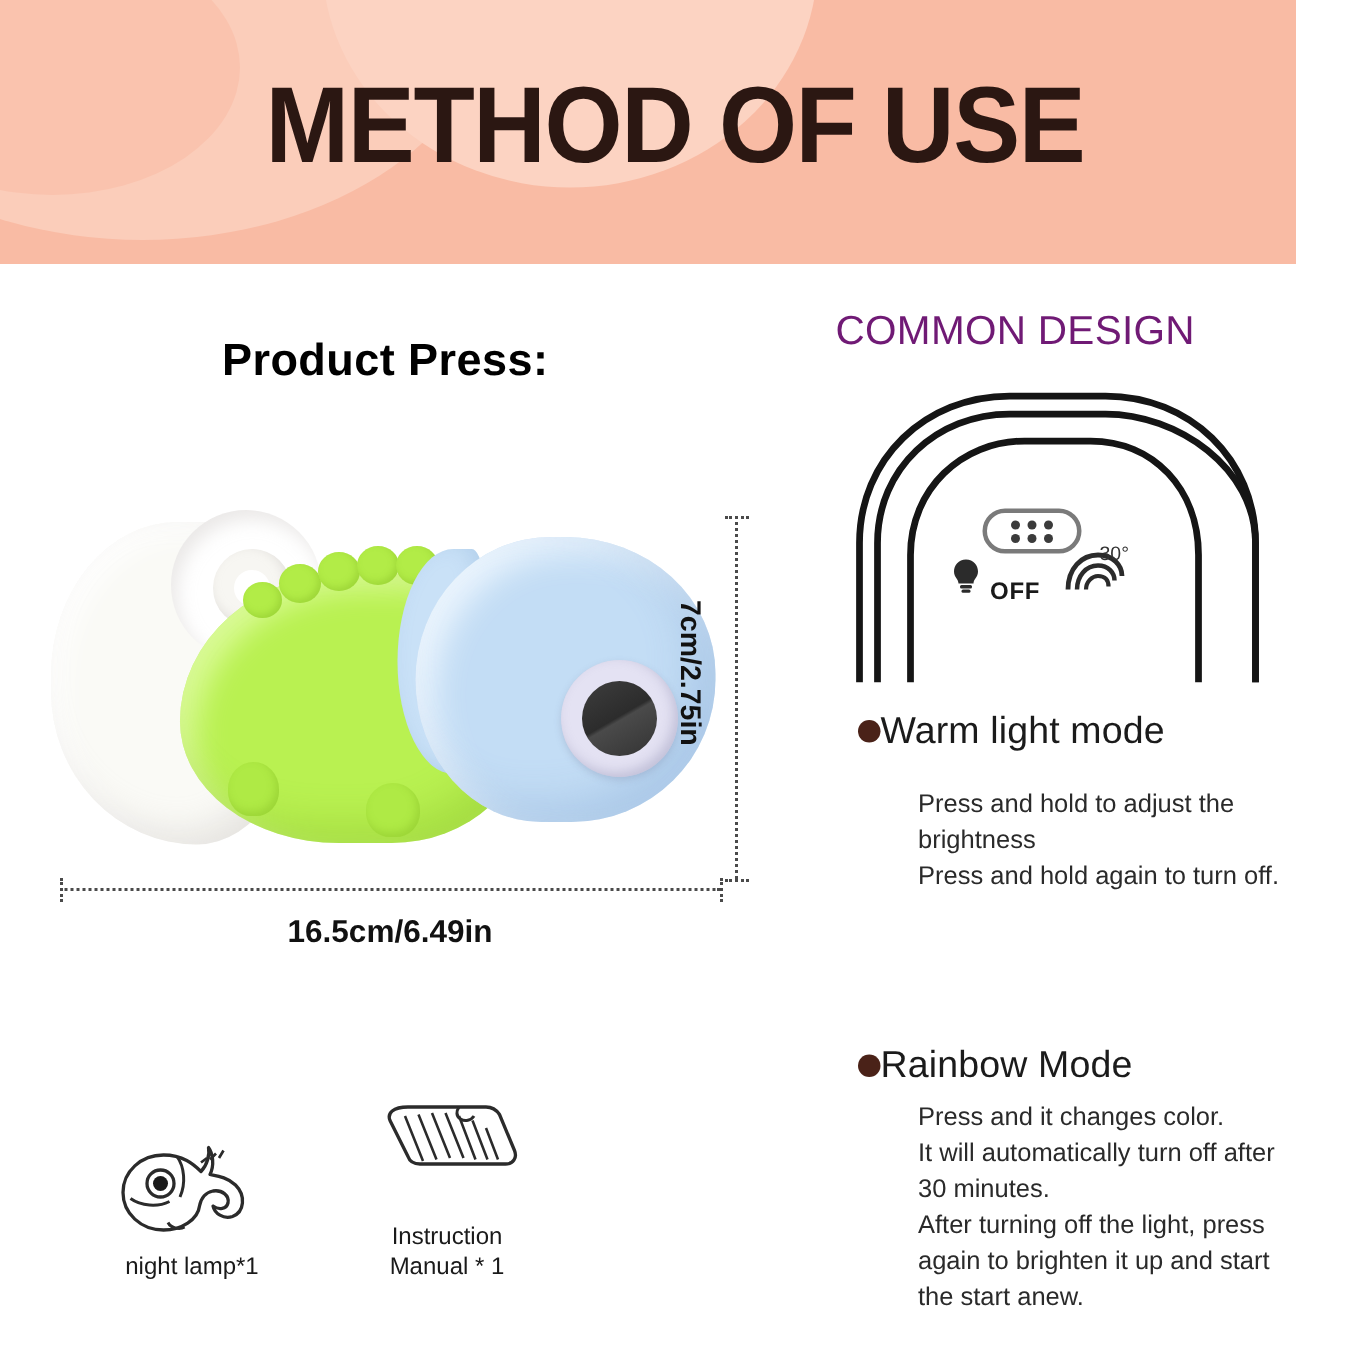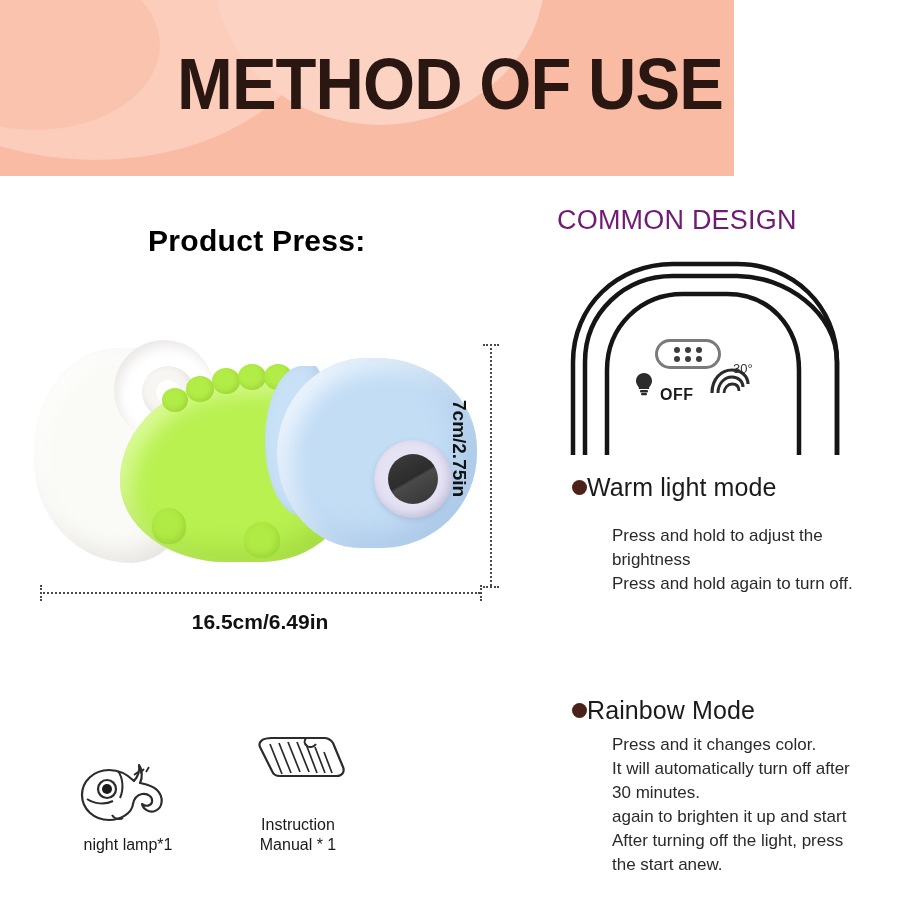--- a/index.html
+++ b/index.html
@@ -6,21 +6,21 @@
   html,body { width:900px; height:900px; }
   body {
     font-family:"Liberation Sans", sans-serif;
     background:#ffffff;
     position:relative;
     overflow:hidden;
   }
 
   
   .banner {
-    position:absolute; left:0; top:0; width:734px; height:176px;
+    position:absolute; left:0; top:0; width:864px; height:176px;
     background:#F9BBA4; overflow:hidden;
   }
   .blob {
     position:absolute; border-radius:50%;
     background:#FBCDBA; pointer-events:none;
   }
   .blob-a { width:470px; height:330px; left:-140px; top:-170px; }
   .blob-b { width:330px; height:300px; left:215px; top:-175px; background:#FCD3C2; }
   .blob-c { width:250px; height:170px; left:-90px; top:-40px; background:#FAC3AE; }
   .banner-title {
@@ -333,17 +333,17 @@
 
 <div class="bullet-block blk-rain">
   <div class="bullet-head">
     <span class="bullet-dot"></span>
     <span class="bullet-title">Rainbow Mode</span>
   </div>
   <div class="bullet-body">
     <div>Press and it changes color.</div>
     <div>It will automatically turn off after</div>
     <div>30 minutes.</div>
+    <div>After turning off the light, press</div>
     <div>again to brighten it up and start</div>
-    <div>After turning off the light, press</div>
     <div>the start anew.</div>
   </div>
 </div>
 
 </body></html>

